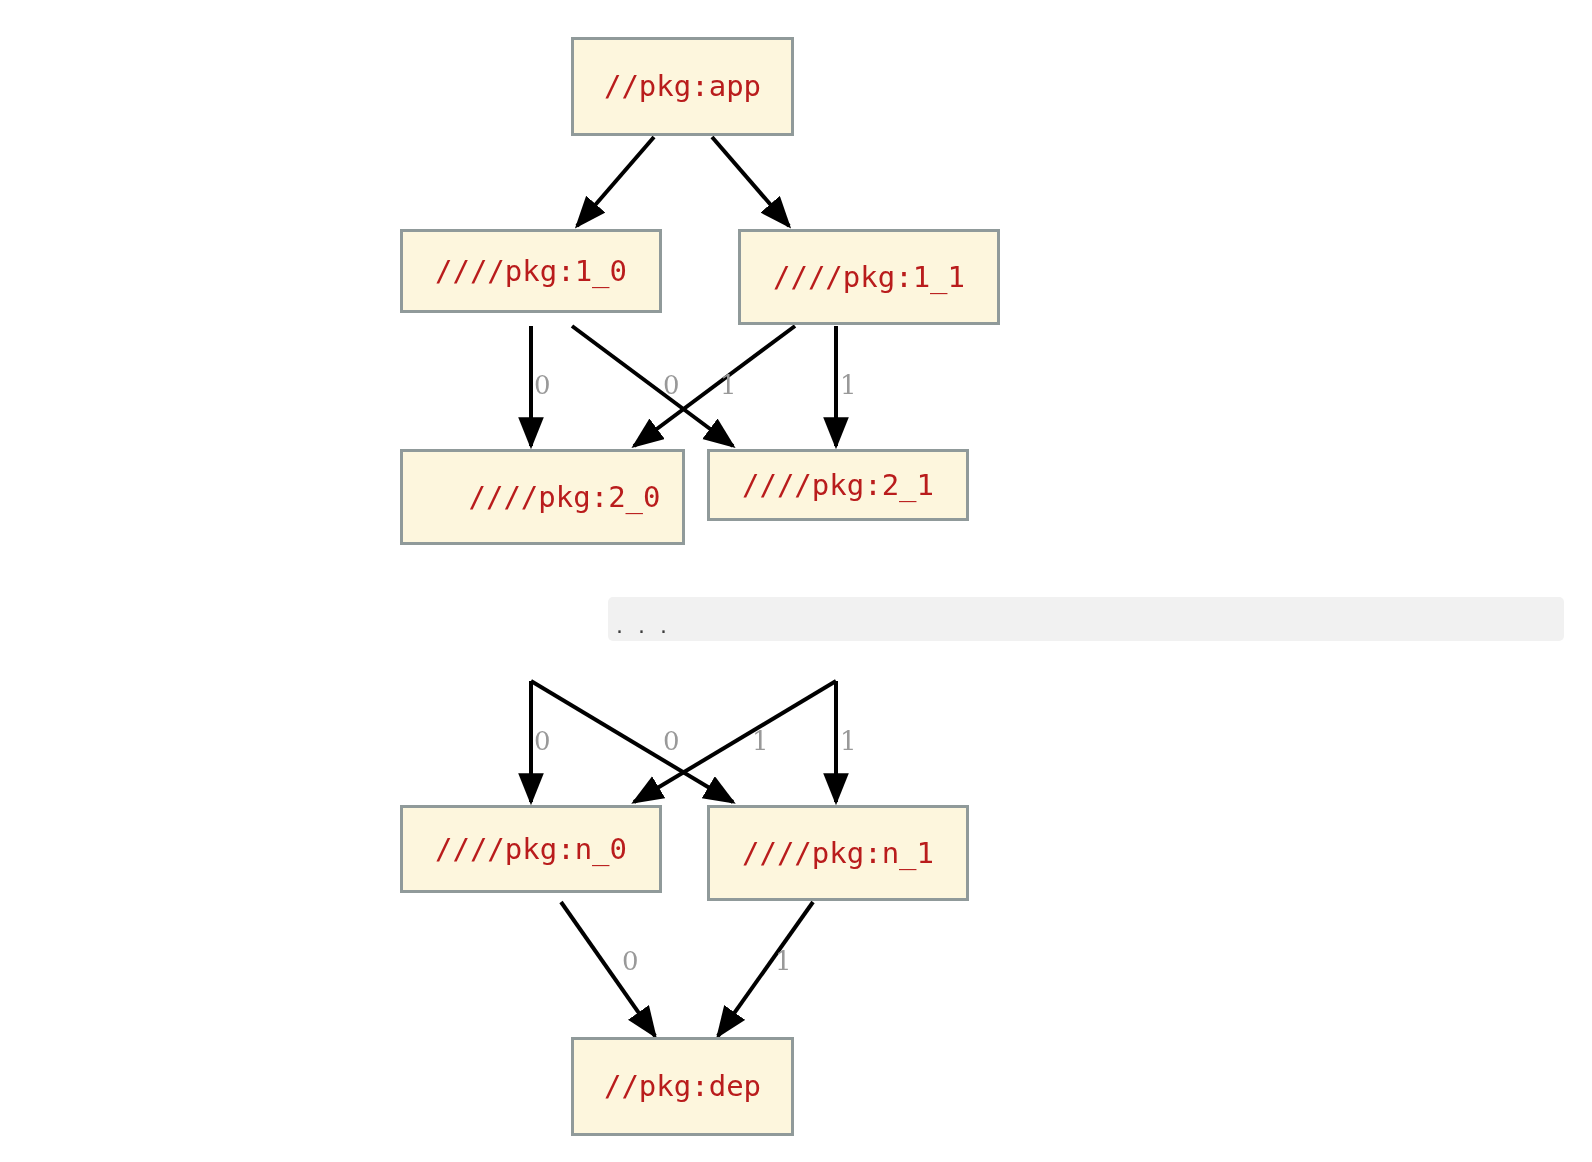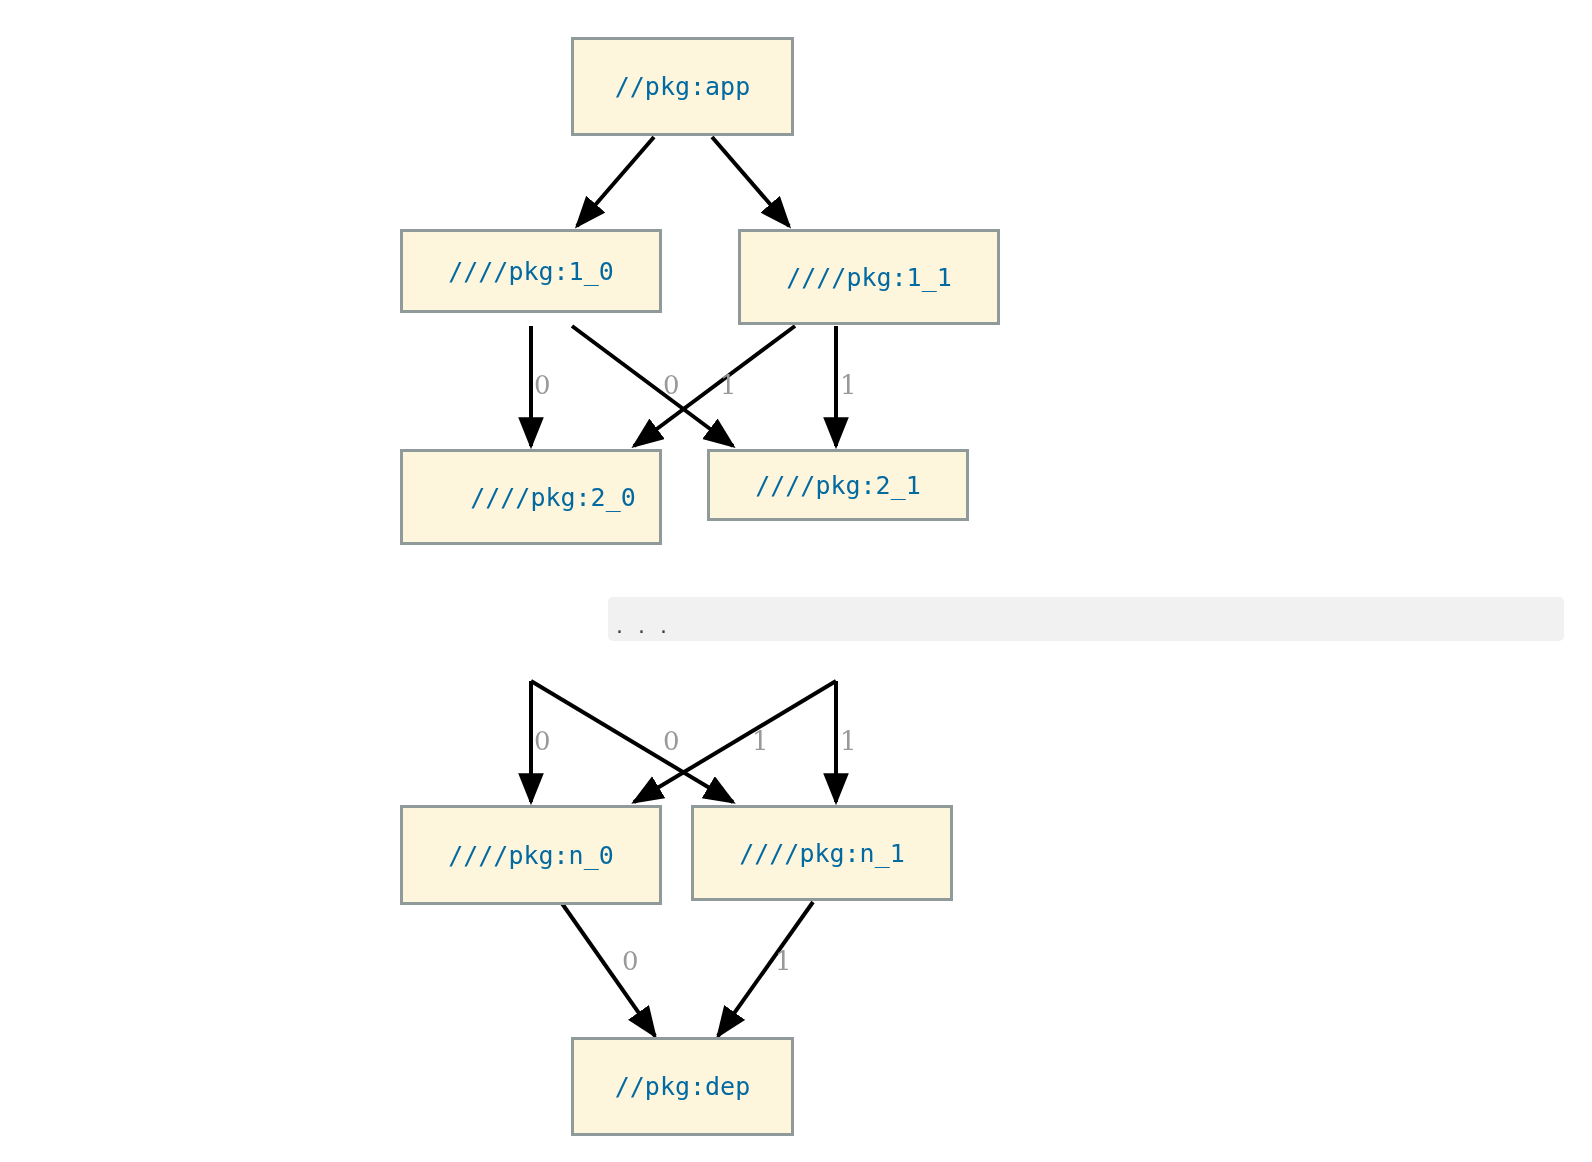--- a/index.html
+++ b/index.html
@@ -31,22 +31,22 @@
     box-sizing: border-box;
     background: #fdf6dd;
     border: 3px solid #909a9a;
     display: flex;
     align-items: center;
     justify-content: center;
     z-index: 3;
   }
   .node-label {
     font-family: "DejaVu Sans Mono", monospace;
-    font-size: 25px;
-    color: #0369a1;
+    font-size: 29px;
+    color: #b91c1c;
     letter-spacing: 0px;
     white-space: nowrap;
     line-height: 1;
   }
   .edge-label {
     position: absolute;
     font-family: "DejaVu Serif", serif;
     font-size: 26px;
     color: #999999;
     z-index: 4;
@@ -108,30 +108,30 @@
   <div id="nodes-group">
       <div class="node-box" style="left: 571px; top: 37px; width: 223px; height: 99px; background: rgb(253, 246, 221); border-color: rgb(144, 154, 154);">
         <span class="node-label">//pkg:app</span>
       </div>
       <div class="node-box" style="left: 400px; top: 229px; width: 262px; height: 84px; background: rgb(253, 246, 221); border-color: rgb(144, 154, 154);">
         <span class="node-label">////pkg:1_0</span>
       </div>
       <div class="node-box" style="left: 707px; top: 229px; width: 262px; height: 96px; background: rgb(253, 246, 221); border-color: rgb(144, 154, 154); margin-left: 31px;">
         <span class="node-label">////pkg:1_1</span>
       </div>
-      <div class="node-box" style="left: 400px; top: 449px; width: 262px; height: 96px; background: rgb(253, 246, 221); border-color: rgb(144, 154, 154); padding-left: 44px;">
+      <div class="node-box" style="left: 400px; top: 449px; width: 285px; height: 96px; background: rgb(253, 246, 221); border-color: rgb(144, 154, 154); padding-left: 44px;">
         <span class="node-label">////pkg:2_0</span>
       </div>
       <div class="node-box" style="left: 707px; top: 449px; width: 262px; height: 72px; background: rgb(253, 246, 221); border-color: rgb(144, 154, 154);">
         <span class="node-label">////pkg:2_1</span>
       </div>
-      <div class="node-box" style="left: 400px; top: 805px; width: 262px; height: 100px; background: rgb(253, 246, 221); border-color: rgb(144, 154, 154);">
+      <div class="node-box" style="left: 400px; top: 805px; width: 262px; height: 88px; background: rgb(253, 246, 221); border-color: rgb(144, 154, 154);">
         <span class="node-label">////pkg:n_0</span>
       </div>
-      <div class="node-box" style="left: 691px; top: 805px; width: 262px; height: 96px; background: rgb(253, 246, 221); border-color: rgb(144, 154, 154);">
+      <div class="node-box" style="left: 707px; top: 805px; width: 262px; height: 96px; background: rgb(253, 246, 221); border-color: rgb(144, 154, 154);">
         <span class="node-label">////pkg:n_1</span>
       </div>
       <div class="node-box" style="left: 571px; top: 1037px; width: 223px; height: 99px; background: rgb(253, 246, 221); border-color: rgb(144, 154, 154);">
         <span class="node-label">//pkg:dep</span>
       </div>
     </div>
   <div id="edge-labels-group">
       <div class="edge-label" style="left: 534px; top: 372px; color: rgb(153, 153, 153);">0</div>
       <div class="edge-label" style="left: 663px; top: 372px; color: rgb(153, 153, 153);">0</div>
       <div class="edge-label" style="left: 720px; top: 372px; color: rgb(153, 153, 153);">1</div>

